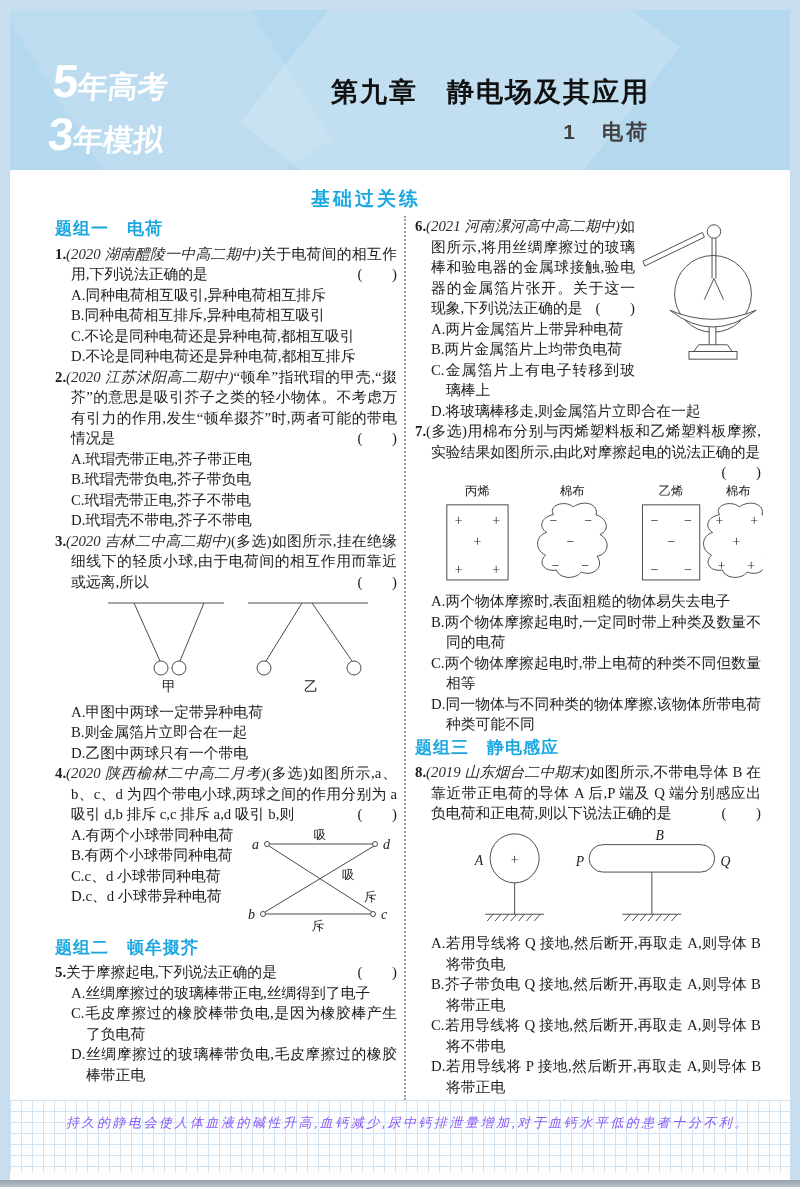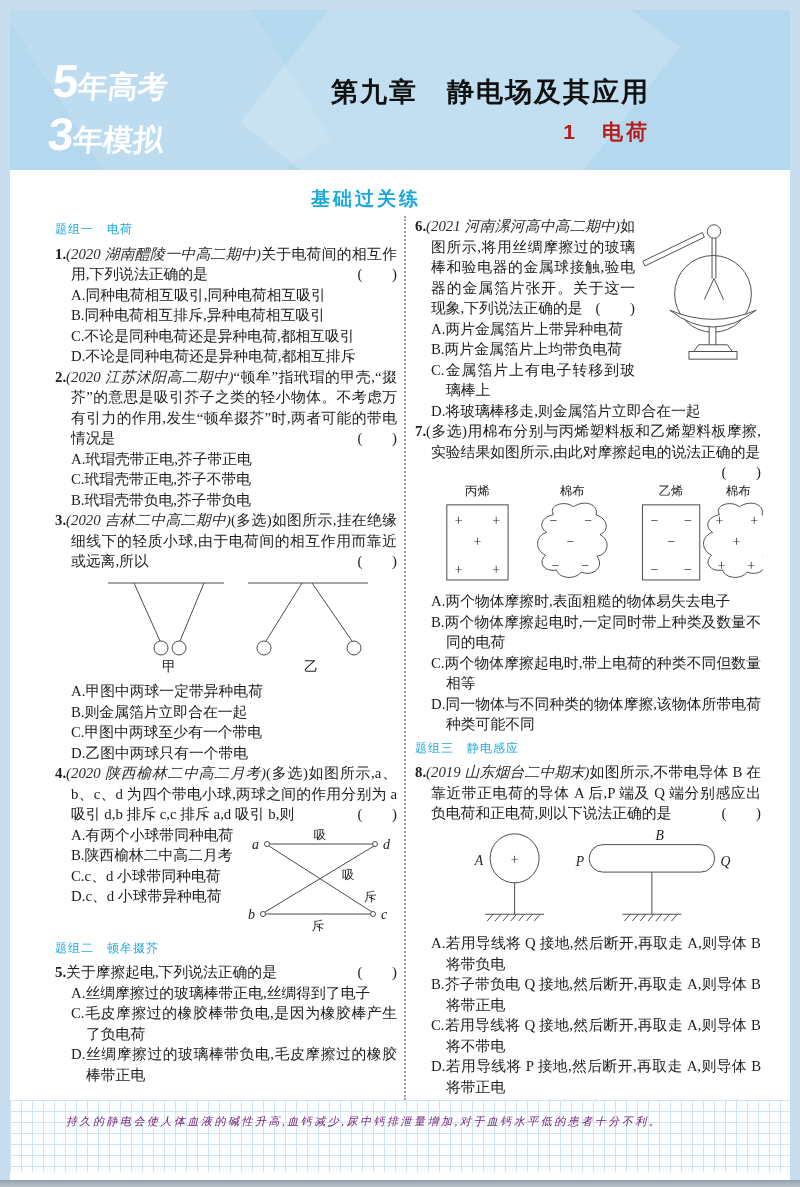--- a/index.html
+++ b/index.html
@@ -15,27 +15,27 @@
   .streak-a{position:absolute;left:300px;top:-90px;width:300px;height:330px;background:rgba(255,255,255,.18);transform:rotate(38deg);}
   .streak-b{position:absolute;left:40px;top:-120px;width:210px;height:330px;background:rgba(255,255,255,.12);transform:rotate(-32deg);}
   .brand{position:absolute;left:40px;top:50px;color:#fff;
     font-family:"Liberation Sans","DejaVu Sans",sans-serif;font-weight:bold;
     transform:skewX(-5deg);line-height:42px;}
   .brand .big{font-size:46px;}
   .brand .rest{font-size:30px;}
   .titles{position:absolute;left:170px;top:64px;width:470px;text-align:right;
     font-family:"Liberation Sans","DejaVu Sans",sans-serif;}
   .chapter{font-size:27px;font-weight:bold;color:#111;letter-spacing:2px;}
-  .section{font-size:21px;font-weight:bold;color:#b91c1c;margin-top:8px;letter-spacing:3px;}
+  .section{font-size:21px;font-weight:bold;color:#404040;margin-top:8px;letter-spacing:3px;}
   
   .practice{position:absolute;left:0;top:176px;width:712px;text-align:center;
     font-family:"Liberation Sans","DejaVu Sans",sans-serif;
     font-size:19px;font-weight:bold;color:#1ba7e0;letter-spacing:3px;}
   .group-heading{font-family:"Liberation Sans","DejaVu Sans",sans-serif;
-    font-size:12px;font-weight:normal;color:#1ba7e0;margin:3px 0 4px 0;letter-spacing:1px;}
+    font-size:17px;font-weight:bold;color:#1ba7e0;margin:3px 0 4px 0;letter-spacing:1px;}
   
   .col{position:absolute;top:206px;font-size:14.8px;line-height:20.5px;}
   .col-left{left:45px;width:342px;}
   .col-right{left:405px;width:346px;}
   .divider{position:absolute;left:394px;top:206px;height:884px;border-left:2px dotted #9aa2a8;}
   
   .question{padding-left:16px;}
   .stem{text-indent:-16px;text-align:justify;}
   .qnum{font-weight:bold;}
   .src{font-style:italic;color:#2a2a2a;}
@@ -48,21 +48,21 @@
   svg .wfill{fill:#fff;}
   svg text{stroke:none;fill:#222;font-size:14px;font-family:"Liberation Serif","DejaVu Serif",serif;}
   svg text.it{font-style:italic;}
   svg text.sm{font-size:12.5px;}
   
   .grid-area{position:absolute;left:0;top:1090px;width:780px;height:72px;background-color:#fcfeff;
     background-image:linear-gradient(#d2e4f2 1px,transparent 1px),
                      linear-gradient(90deg,#d2e4f2 1px,transparent 1px);
     background-size:11px 11px;}
   .footer-note{position:absolute;left:56px;top:1104px;width:700px;
-    font-size:11px;font-style:italic;color:#701a75;letter-spacing:2.5px;}
+    font-size:13px;font-style:italic;color:#8b5cf6;letter-spacing:2.5px;}
   .bottom-band{position:absolute;left:0;top:1180px;width:800px;height:7px;
     background:linear-gradient(#93a0ab,#b8c3cc);}
 </style>
 </head>
 <body>
 
 <div class="page">
 
   <div class="banner">
     <div class="streak-a"></div>
@@ -79,31 +79,32 @@
 
   <div class="practice">基础过关练</div>
   <div class="divider"></div>
 
   <div class="col col-left">
 
     <div class="group-heading">题组一　电荷</div>
 
     <div class="question">
       <div class="stem"><b class="qnum">1.</b><i class="src">(2020 湖南醴陵一中高二期中)</i><span>关于电荷间的相互作用,下列说法正确的是</span><span class="paren">(　　)</span></div>
-      <div class="opt">A.同种电荷相互吸引,同种电荷相互吸引</div>
+      <div class="opt">A.同种电荷相互吸引,异种电荷相互排斥</div>
       <div class="opt">B.同种电荷相互排斥,异种电荷相互吸引</div>
       <div class="opt">C.不论是同种电荷还是异种电荷,都相互吸引</div>
       <div class="opt">D.不论是同种电荷还是异种电荷,都相互排斥</div>
     </div>
 
     <div class="question">
       <div class="stem"><b class="qnum">2.</b><i class="src">(2020 江苏沭阳高二期中)</i><span>“顿牟”指玳瑁的甲壳,“掇芥”的意思是吸引芥子之类的轻小物体。不考虑万有引力的作用,发生“顿牟掇芥”时,两者可能的带电情况是</span><span class="paren">(　　)</span></div>
       <div class="opt">A.玳瑁壳带正电,芥子带正电</div>
+      <div class="opt">B.玳瑁壳带负电,芥子带负电</div>
       <div class="opt">C.玳瑁壳带正电,芥子不带电</div>
-      <div class="opt">B.玳瑁壳带负电,芥子带负电</div>
+      <div class="opt">D.玳瑁壳不带电,芥子不带电</div>
     </div>
 
     <div class="question">
       <div class="stem"><b class="qnum">3.</b><i class="src">(2020 吉林二中高二期中)</i><span>(多选)</span><span>如图所示,挂在绝缘细线下的轻质小球,由于电荷间的相互作用而靠近或远离,所以</span><span class="paren">(　　)</span></div>
       <div class="figwrap">
         <svg width="292" height="100" viewBox="0 0 292 100">
           <line x1="20" y1="9" x2="136" y2="9"></line>
           <line x1="46" y1="9" x2="72" y2="67"></line>
           <line x1="116" y1="9" x2="92" y2="67"></line>
           <circle class="wfill" cx="73" cy="74" r="7"></circle>
@@ -112,21 +113,20 @@
           <line x1="214" y1="9" x2="178" y2="67"></line>
           <line x1="224" y1="9" x2="264" y2="67"></line>
           <circle class="wfill" cx="176" cy="74" r="7"></circle>
           <circle class="wfill" cx="266" cy="74" r="7"></circle>
           <text x="74" y="97">甲</text>
           <text x="216" y="97">乙</text>
         </svg>
       </div>
       <div class="opt">A.甲图中两球一定带异种电荷</div>
       <div class="opt">B.则金属箔片立即合在一起</div>
-      <div class="opt">C.甲图中两球至少有一个带电</div>
       <div class="opt">D.乙图中两球只有一个带电</div>
     </div>
 
     <div class="question">
       <div class="stem"><b class="qnum">4.</b><i class="src">(2020 陕西榆林二中高二月考)</i><span>(多选)</span><span>如图所示,a、b、c、d 为四个带电小球,两球之间的作用分别为 a 吸引 d,b 排斥 c,c 排斥 a,d 吸引 b,则</span><span class="paren">(　　)</span></div>
       <div>
         <svg class="fig-right" width="152" height="106" viewBox="0 0 152 106">
           <line x1="25" y1="17" x2="128" y2="17"></line>
           <line x1="21" y1="87" x2="126" y2="87"></line>
           <line x1="24" y1="19" x2="127" y2="85"></line>
@@ -138,21 +138,21 @@
           <text class="it" x="14" y="22" text-anchor="end">a</text>
           <text class="it" x="138" y="22">d</text>
           <text class="it" x="10" y="92" text-anchor="end">b</text>
           <text class="it" x="136" y="92">c</text>
           <text class="sm" x="75" y="12" text-anchor="middle">吸</text>
           <text class="sm" x="97" y="52">吸</text>
           <text class="sm" x="119" y="74">斥</text>
           <text class="sm" x="73" y="103" text-anchor="middle">斥</text>
         </svg>
         <div class="opt">A.有两个小球带同种电荷</div>
-        <div class="opt">B.陕西榆林二中高二月考</div>
+        <div class="opt">B.有两个小球带同种电荷</div>
         <div class="opt">C.c、d 小球带同种电荷</div>
         <div class="opt">D.c、d 小球带异种电荷</div>
         <div style="clear:both"></div>
       </div>
     </div>
 
     <div class="group-heading">题组二　顿牟掇芥</div>
 
     <div class="question">
       <div class="stem"><b class="qnum">5.</b><span>关于摩擦起电,下列说法正确的是</span><span class="paren">(　　)</span></div>

